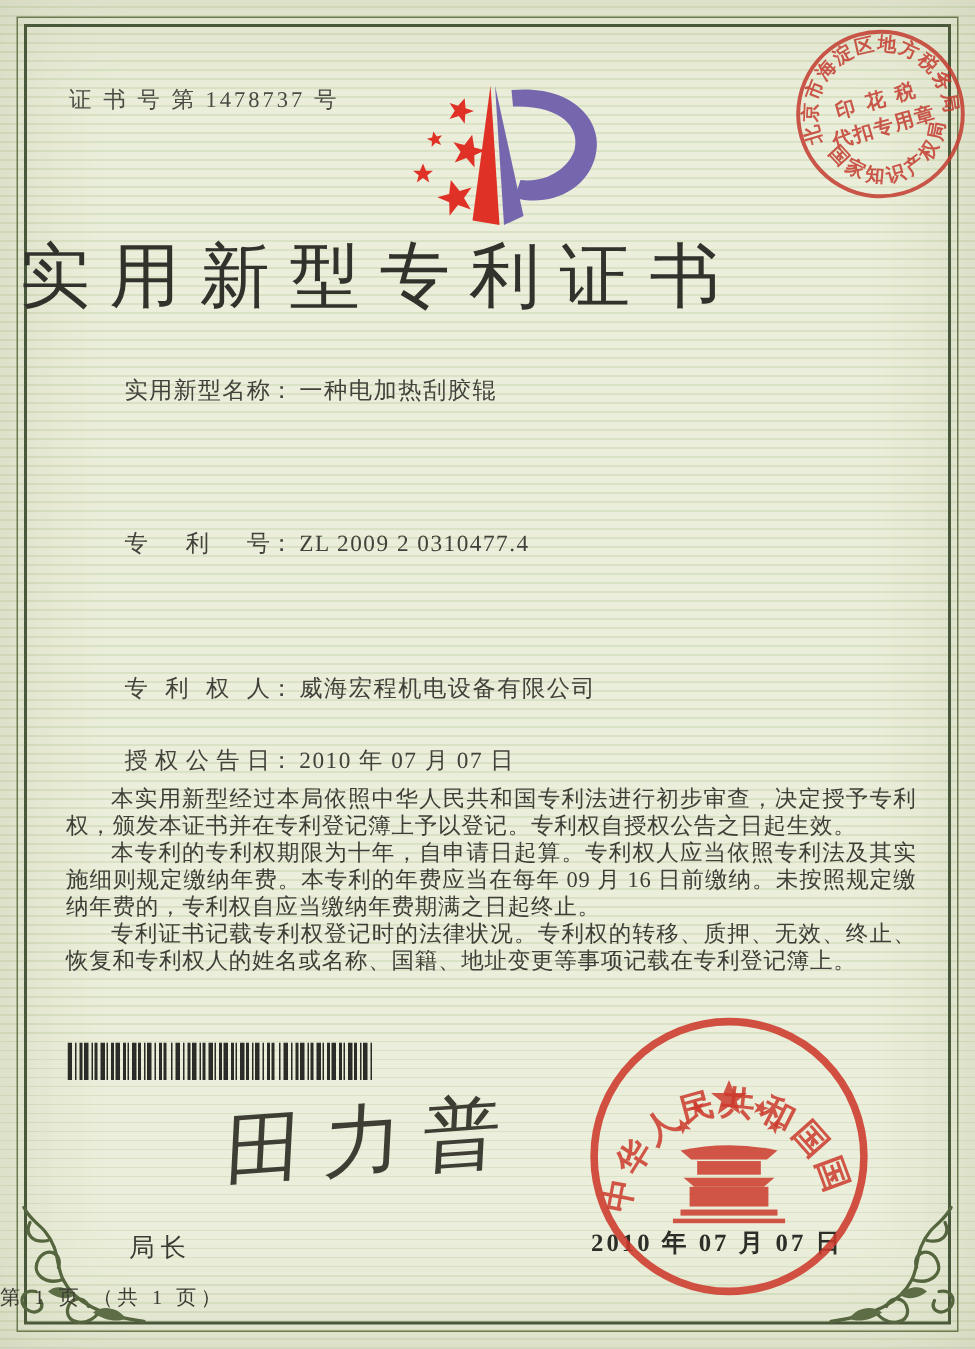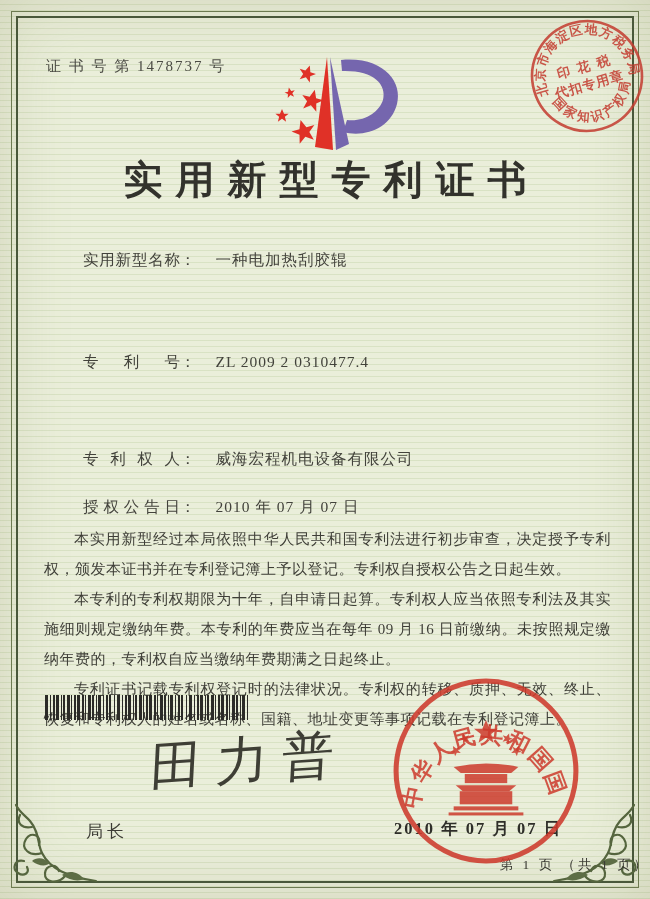--- a/index.html
+++ b/index.html
@@ -17,52 +17,52 @@
   .frame-inner { position:absolute; inset:16px; border:2.5px solid #46563a; }
   .corner { position:absolute; bottom:10px; width:92px; height:92px; z-index:3; }
   .corner.left  { left:10px; transform:scaleX(-1); }
   .corner.right { right:10px; }
 
   .cert-no { position:absolute; left:46px; top:57px; font-size:15px;
     letter-spacing:2px; color:#4b4b44; z-index:4; }
 
   .logo { position:absolute; left:261px; top:54px; width:142px; height:102px; z-index:4; }
 
-  .title { position:absolute; top:153px; left:0; right:0; text-align:center;
-    font-size:39px; font-weight:bold; letter-spacing:13px; text-indent:13px;
+  .title { position:absolute; top:153px; left:0; right:0; text-align:left;
+    font-size:47px; font-weight:normal; letter-spacing:13px; text-indent:13px;
     color:#32322c; z-index:4; }
 
   .field { position:absolute; left:47px; font-size:15.5px; color:#42423b;
     white-space:nowrap; z-index:4; }
   .flabel { display:inline-block; width:97px; text-align:justify;
     text-align-last:justify;margin-left:36px; }
   .fcolon { display:inline-block; }
-  .fvalue { display:inline-block; margin-left:20px; letter-spacing:1px; }
+  .fvalue { display:inline-block; margin-left:4px; letter-spacing:1px; }
 
   .body-text { position:absolute; left:44px; top:524px; width:567px;
-    font-size:15px; line-height:30px; text-align:justify; color:#3e3e37; z-index:4; }
+    font-size:15px; line-height:18px; text-align:justify; color:#3e3e37; z-index:4; }
   .body-text p { text-indent:2em; margin:0; letter-spacing:0.5px; }
 
   .barcode { position:absolute; left:45px; top:695px; z-index:4; }
 
   .director { position:absolute; left:86px; top:820px; font-size:17px;
     letter-spacing:4px; color:#3c3c35; z-index:4; }
   .signature { position:absolute; left:150px; top:726px; font-size:52px;
     letter-spacing:14px; color:#3e3e35; transform:rotate(-4deg) skewX(-7deg);
     z-index:4; }
 
   .tax-stamp { position:absolute; left:524px; top:13px; width:126px; height:126px;
     transform:rotate(-16deg); opacity:0.85; z-index:5; }
 
   .seal-date { position:absolute; left:394px; top:818px; font-size:16.5px;
     letter-spacing:2px; color:#2e2e29; font-weight:bold; z-index:4; }
   .office-seal { position:absolute; left:389px; top:674px; width:194px; height:194px;
     z-index:5; }
 
-  .footer { position:absolute; top:856px; left:0; right:0; text-align:right;
+  .footer { position:absolute; top:856px; left:0; right:0; text-align:left;
     font-size:13.5px; letter-spacing:3px; color:#3b3b34; z-index:4; }
 </style>
 </head>
 <body>
 
 <div class="page">
 
   <div class="frame-outer"></div>
   <div class="frame-inner"></div>
 

